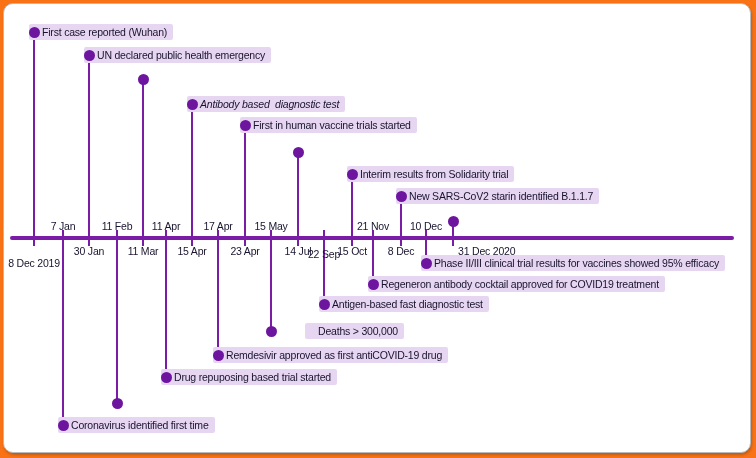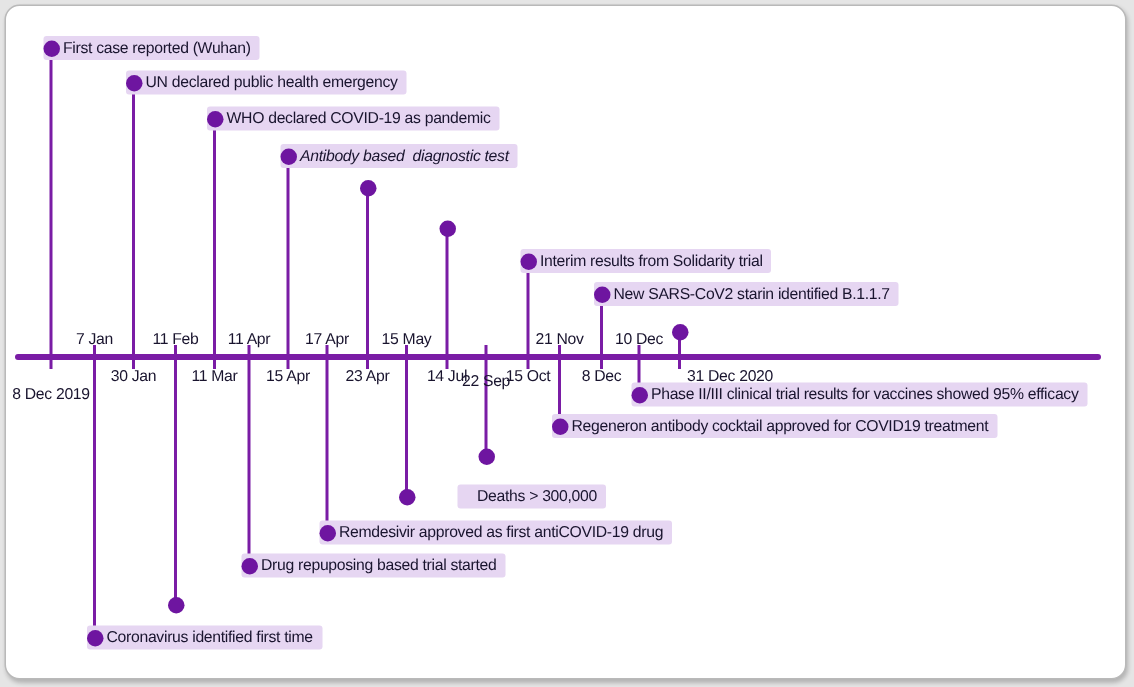--- a/index.html
+++ b/index.html
@@ -5,21 +5,21 @@
   html, body {
     margin: 0;
     padding: 0;
     background: #ffffff;
     font-family: "Liberation Sans", sans-serif;
   }
   #stage {
     position: relative;
     width: 756px;
     height: 458px;
-    background: #e5e5e5;
+    background: #f97316;
     overflow: hidden;
   }
   .card {
     position: absolute;
     left: 3px; top: 3px;
     width: 746px; height: 448px;
     background: #ffffff;
     border: 1.5px solid #b9b9b9;
     border-radius: 10px;
     box-shadow: 1px 2px 3px rgba(0,0,0,0.22);
@@ -87,46 +87,47 @@
       <div class="datelabel centered" style="color: rgb(25, 20, 46); left: 63px; top: 220px;">7 Jan</div>
       <div class="stem" style="background: rgb(122, 28, 165); left: 87.75px; top: 55px; height: 191px;"></div>
       <div class="dot" style="background: rgb(110, 21, 160); left: 83.5px; top: 49.5px;"></div>
       <div class="evlabel" style="background: rgb(230, 214, 242); color: rgb(25, 20, 46); left: 84px; top: 47px;">UN declared public health emergency</div>
       <div class="datelabel centered" style="color: rgb(25, 20, 46); left: 89px; top: 245px;">30 Jan</div>
       <div class="stem" style="background: rgb(122, 28, 165); left: 115.75px; top: 230px; height: 173px;"></div>
       <div class="dot" style="background: rgb(110, 21, 160); left: 111.5px; top: 397.5px;"></div>
       <div class="datelabel centered" style="color: rgb(25, 20, 46); left: 117px; top: 220px;">11 Feb</div>
       <div class="stem" style="background: rgb(122, 28, 165); left: 141.75px; top: 79px; height: 167px;"></div>
       <div class="dot" style="background: rgb(110, 21, 160); left: 137.5px; top: 73.5px;"></div>
-      <div class="evlabel" style="background: rgb(230, 214, 242); color: rgb(25, 20, 46); left: 138px; top: 71px;">WHO declared COVID-19 as pandemic</div>
       <div class="datelabel centered" style="color: rgb(25, 20, 46); left: 143px; top: 245px;">11 Mar</div>
       <div class="stem" style="background: rgb(122, 28, 165); left: 164.75px; top: 230px; height: 147px;"></div>
       <div class="dot" style="background: rgb(110, 21, 160); left: 160.5px; top: 371.5px;"></div>
       <div class="evlabel" style="background: rgb(230, 214, 242); color: rgb(25, 20, 46); left: 161px; top: 369px;">Drug repuposing based trial started</div>
       <div class="datelabel centered" style="color: rgb(25, 20, 46); left: 166px; top: 220px;">11 Apr</div>
       <div class="stem" style="background: rgb(122, 28, 165); left: 190.75px; top: 104px; height: 142px;"></div>
       <div class="dot" style="background: rgb(110, 21, 160); left: 186.5px; top: 98.5px;"></div>
       <div class="evlabel" style="background: rgb(230, 214, 242); color: rgb(25, 20, 46); left: 187px; top: 96px; font-style: italic;">Antibody based  diagnostic test</div>
       <div class="datelabel centered" style="color: rgb(25, 20, 46); left: 192px; top: 245px;">15 Apr</div>
       <div class="stem" style="background: rgb(122, 28, 165); left: 216.75px; top: 230px; height: 125px;"></div>
       <div class="dot" style="background: rgb(110, 21, 160); left: 212.5px; top: 349.5px;"></div>
       <div class="evlabel" style="background: rgb(230, 214, 242); color: rgb(25, 20, 46); left: 213px; top: 347px;">Remdesivir approved as first antiCOVID-19 drug</div>
       <div class="datelabel centered" style="color: rgb(25, 20, 46); left: 218px; top: 220px;">17 Apr</div>
       <div class="stem" style="background: rgb(122, 28, 165); left: 243.75px; top: 125px; height: 121px;"></div>
       <div class="dot" style="background: rgb(110, 21, 160); left: 239.5px; top: 119.5px;"></div>
+      <div class="evlabel" style="background: rgb(230, 214, 242); color: rgb(25, 20, 46); left: 240px; top: 117px;">First in human vaccine trials started</div>
       <div class="datelabel centered" style="color: rgb(25, 20, 46); left: 245px; top: 245px;">23 Apr</div>
       <div class="stem" style="background: rgb(122, 28, 165); left: 269.75px; top: 230px; height: 101px;"></div>
       <div class="dot" style="background: rgb(110, 21, 160); left: 265.5px; top: 325.5px;"></div>
       <div class="evlabel" style="background: rgb(230, 214, 242); color: rgb(25, 20, 46); left: 266px; top: 323px; margin-left: 39px;">Deaths &gt; 300,000</div>
       <div class="datelabel centered" style="color: rgb(25, 20, 46); left: 271px; top: 220px;">15 May</div>
       <div class="stem" style="background: rgb(122, 28, 165); left: 296.75px; top: 152px; height: 94px;"></div>
       <div class="dot" style="background: rgb(110, 21, 160); left: 292.5px; top: 146.5px;"></div>
       <div class="datelabel centered" style="color: rgb(25, 20, 46); left: 298px; top: 245px;">14 Jul</div>
       <div class="stem" style="background: rgb(122, 28, 165); left: 322.75px; top: 230px; height: 74px;"></div>
       <div class="dot" style="background: rgb(110, 21, 160); left: 318.5px; top: 298.5px;"></div>
+      <div class="evlabel" style="background: rgb(230, 214, 242); color: rgb(25, 20, 46); left: 319px; top: 296px;">Antigen-based fast diagnostic test</div>
       <div class="datelabel centered" style="color: rgb(25, 20, 46); left: 324px; top: 220px; margin-top: 28px;">22 Sep</div>
       <div class="stem" style="background: rgb(122, 28, 165); left: 350.75px; top: 174px; height: 72px;"></div>
       <div class="dot" style="background: rgb(110, 21, 160); left: 346.5px; top: 168.5px;"></div>
       <div class="evlabel" style="background: rgb(230, 214, 242); color: rgb(25, 20, 46); left: 347px; top: 166px;">Interim results from Solidarity trial</div>
       <div class="datelabel centered" style="color: rgb(25, 20, 46); left: 352px; top: 245px;">15 Oct</div>
       <div class="stem" style="background: rgb(122, 28, 165); left: 371.75px; top: 230px; height: 54px;"></div>
       <div class="dot" style="background: rgb(110, 21, 160); left: 367.5px; top: 278.5px;"></div>
       <div class="evlabel" style="background: rgb(230, 214, 242); color: rgb(25, 20, 46); left: 368px; top: 276px;">Regeneron antibody cocktail approved for COVID19 treatment</div>
       <div class="datelabel centered" style="color: rgb(25, 20, 46); left: 373px; top: 220px;">21 Nov</div>
       <div class="stem" style="background: rgb(122, 28, 165); left: 399.75px; top: 196px; height: 50px;"></div>

